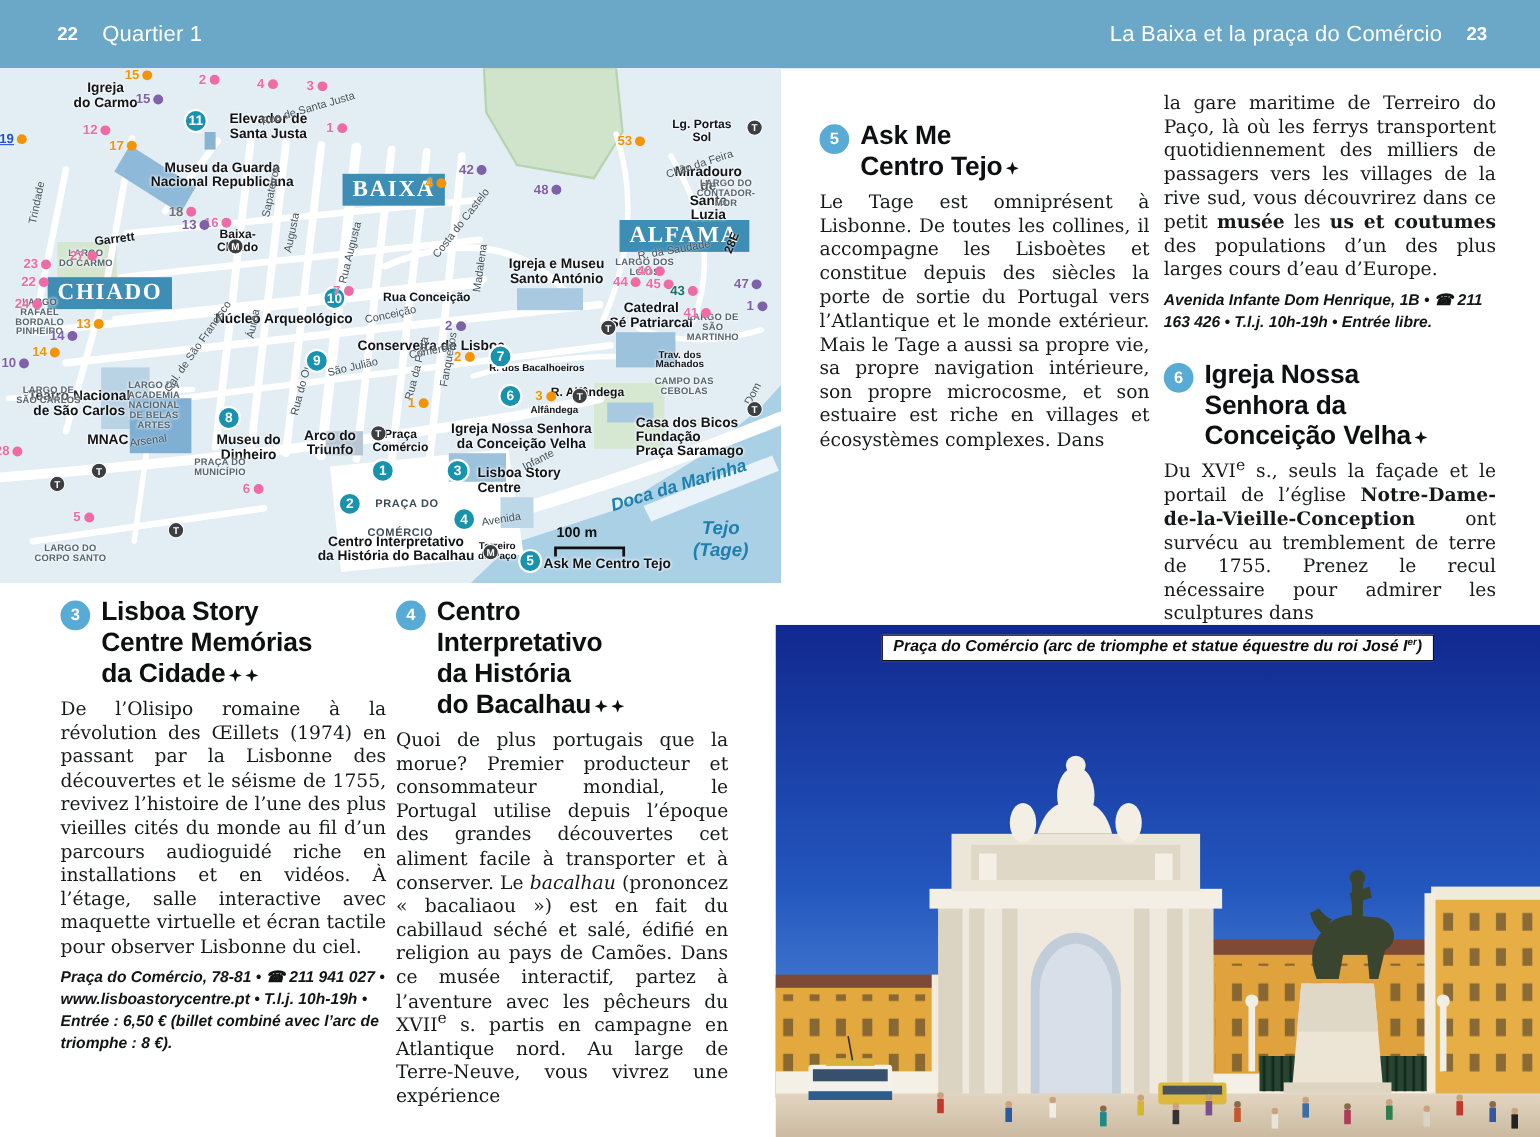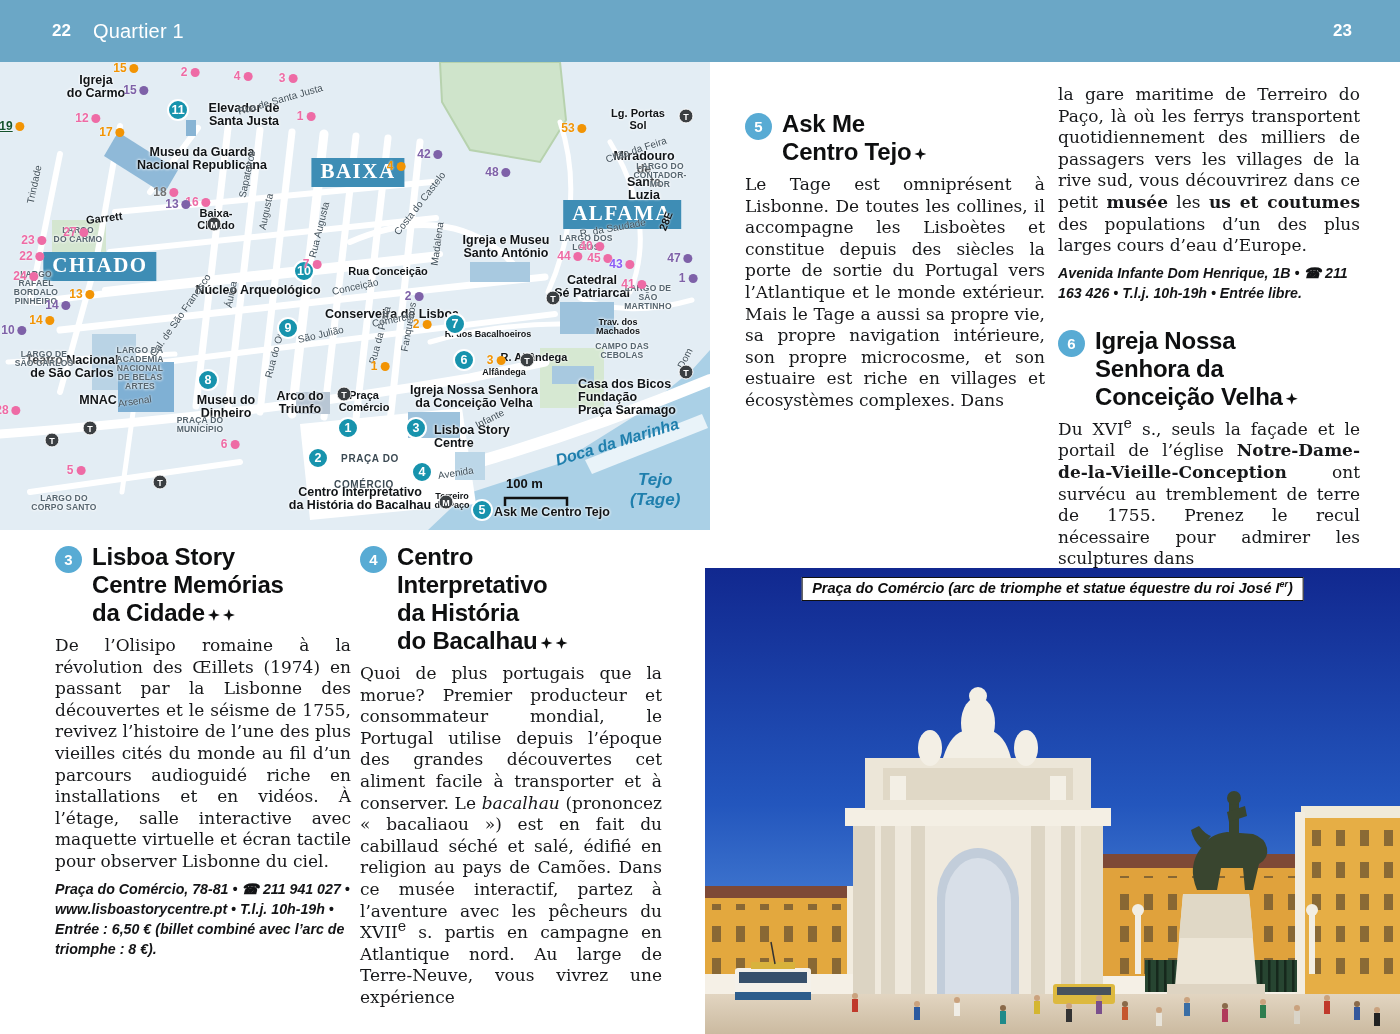--- a/index.html
+++ b/index.html
@@ -67,20 +67,21 @@
 <body>
 
 <div id="spread">
 
   <div id="headerbar" style="background: rgb(107, 167, 198);">
     <div class="hd" id="hd-left">
       <span class="pagenum">22</span>
       <span class="hd-title">Quartier 1</span>
     </div>
     <div class="hd" id="hd-right">
+      <span class="hd-title">La Baixa et la praça do Comércio</span>
       <span class="pagenum">23</span>
     </div>
   </div>
 
   <div id="map">
     <svg width="710" height="468" viewBox="0 0 710 468">
       <rect x="0" y="0" width="710" height="468" fill="#e3edf4"></rect>
 
       <path d="M440,0 L560,0 L566,58 L540,100 L470,88 L442,40 Z" fill="#cfe4cb" stroke="#b7d2ae" stroke-width="2"></path>
       <rect x="52" y="158" width="54" height="38" fill="#d4e6d0"></rect>
@@ -307,41 +308,41 @@
         </div>
         <div class="dotwrap" style="left: 592px; top: 184px;">
           <span class="dnum" style="color: rgb(238, 107, 165);">40</span>
           <span class="dcirc" style="background: rgb(238, 107, 165);"></span>
         </div>
         <div class="dotwrap" style="left: 570px; top: 194px;">
           <span class="dnum" style="color: rgb(238, 107, 165);">44</span>
           <span class="dcirc" style="background: rgb(238, 107, 165);"></span>
         </div>
         <div class="dotwrap" style="left: 622px; top: 202px;">
-          <span class="dnum" style="color: #8b5cf6;">43</span>
+          <span class="dnum" style="color: #0f766e;">43</span>
           <span class="dcirc" style="background: rgb(238, 107, 165);"></span>
         </div>
         <div class="dotwrap" style="left: 634px; top: 222px;">
           <span class="dnum" style="color: rgb(238, 107, 165);">41</span>
           <span class="dcirc" style="background: rgb(238, 107, 165);"></span>
         </div>
         <div class="dotwrap" style="left: 230px; top: 382px;">
           <span class="dnum" style="color: rgb(238, 107, 165);">6</span>
           <span class="dcirc" style="background: rgb(238, 107, 165);"></span>
         </div>
         <div class="dotwrap" style="left: 76px; top: 408px;">
           <span class="dnum" style="color: rgb(238, 107, 165);">5</span>
           <span class="dcirc" style="background: rgb(238, 107, 165);"></span>
         </div>
         <div class="dotwrap" style="left: 8px; top: 348px;">
           <span class="dnum" style="color: rgb(238, 107, 165);">28</span>
           <span class="dcirc" style="background: rgb(238, 107, 165);"></span>
         </div>
         <div class="dotwrap" style="left: 12px; top: 64px;">
-          <span class="dnum" style="color: #14532d; text-decoration: underline;">19</span>
+          <span class="dnum" style="color: #1d4ed8; text-decoration: underline;">19</span>
           <span class="dcirc" style="background: rgb(242, 148, 4);"></span>
         </div>
         <div class="dotwrap" style="left: 112px; top: 70px;">
           <span class="dnum" style="color: rgb(242, 148, 4);">17</span>
           <span class="dcirc" style="background: rgb(242, 148, 4);"></span>
         </div>
         <div class="dotwrap" style="left: 126px; top: 6px;">
           <span class="dnum" style="color: rgb(242, 148, 4);">15</span>
           <span class="dcirc" style="background: rgb(242, 148, 4);"></span>
         </div>

